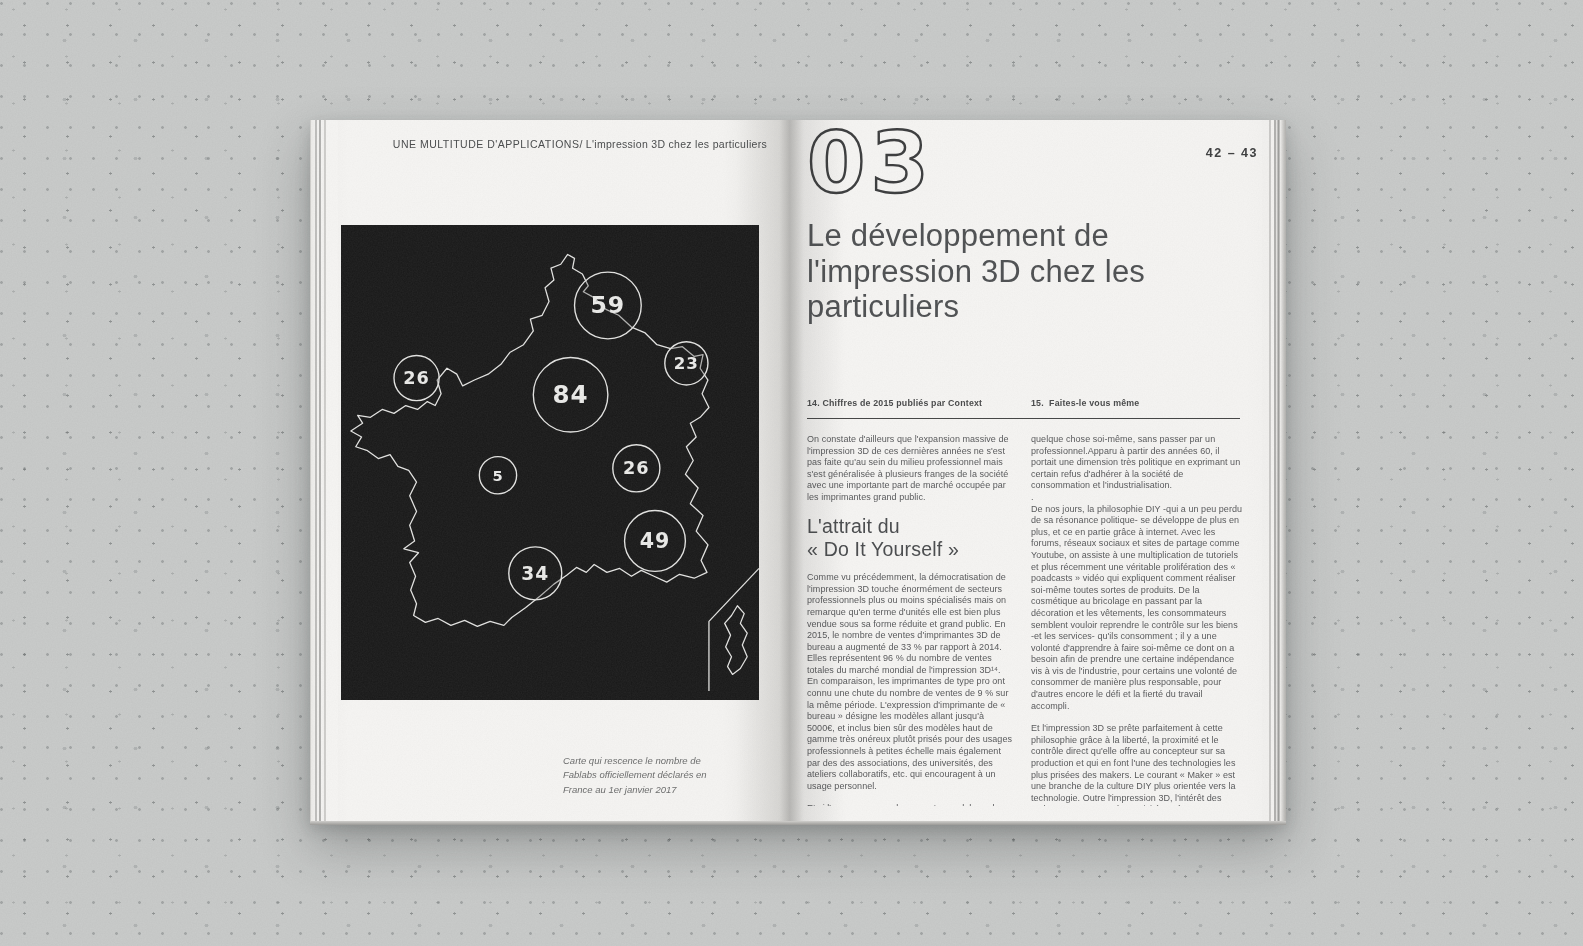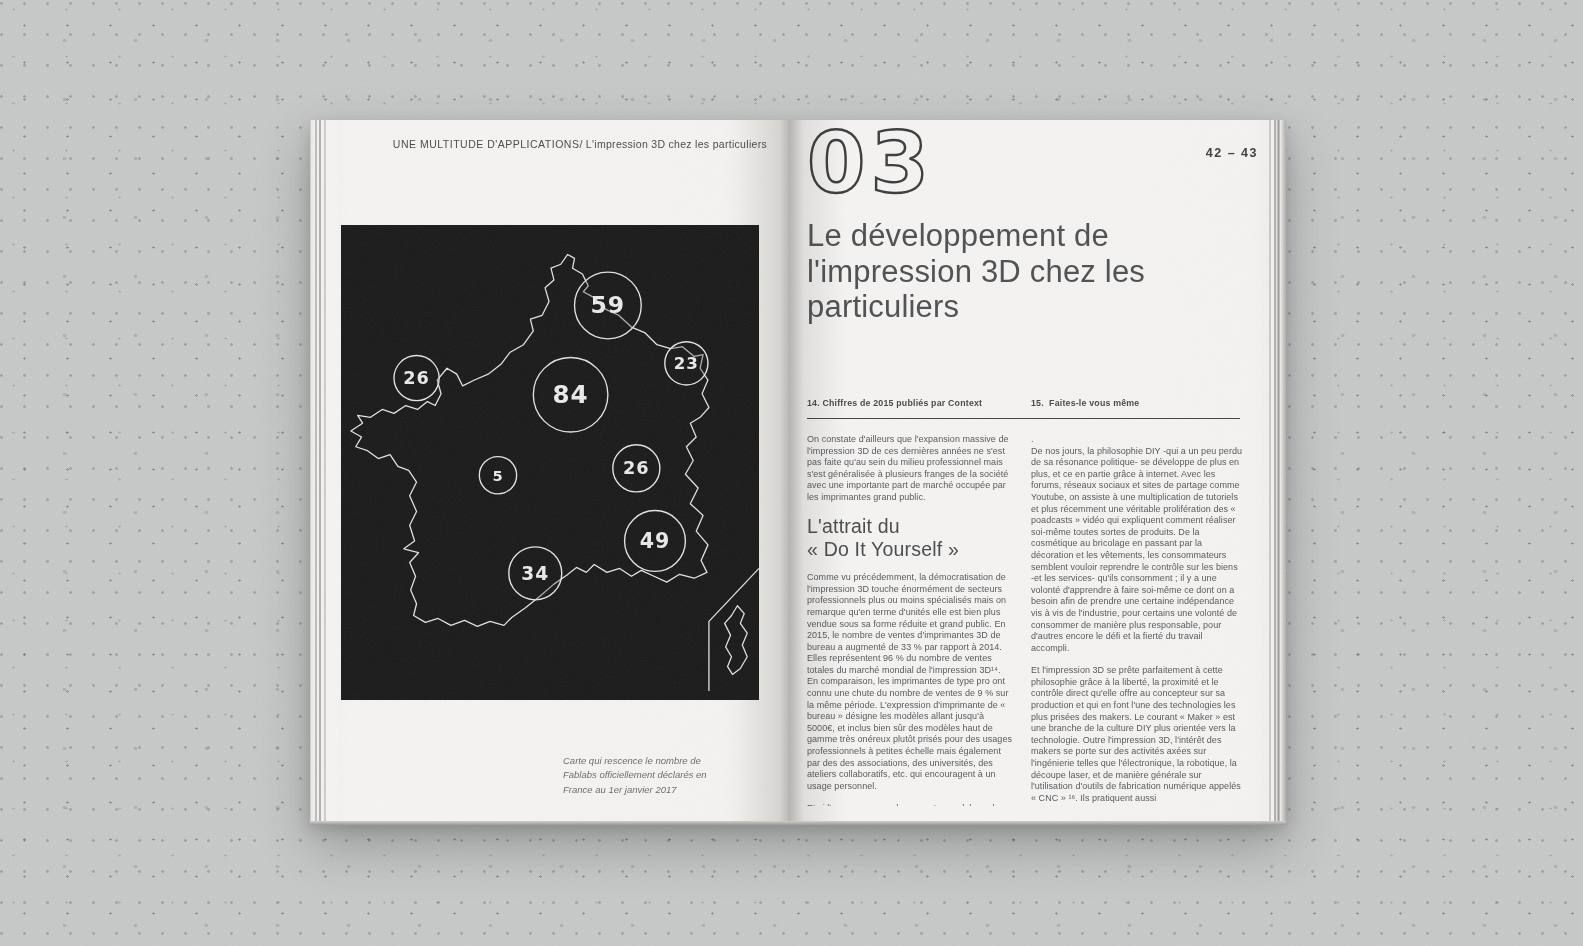--- a/index.html
+++ b/index.html
@@ -209,20 +209,21 @@
       <div class="col">
         <p>On constate d'ailleurs que l'expansion massive de l'impression 3D de ces dernières années ne s'est pas faite qu'au sein du milieu professionnel mais s'est généralisée à plusieurs franges de la société avec une importante part de marché occupée par les imprimantes grand public.</p>
         <div class="subhead">
           <div>L'attrait du</div>
           <div>« Do It Yourself »</div>
         </div>
         <p>Comme vu précédemment, la démocratisation de l'impression 3D touche énormément de secteurs professionnels plus ou moins spécialisés mais on remarque qu'en terme d'unités elle est bien plus vendue sous sa forme réduite et grand public. En 2015, le nombre de ventes d'imprimantes 3D de bureau a augmenté de 33 % par rapport à 2014. Elles représentent 96 % du nombre de ventes totales du marché mondial de l'impression 3D¹⁴. En comparaison, les imprimantes de type pro ont connu une chute du nombre de ventes de 9 % sur la même période. L'expression d'imprimante de « bureau » désigne les modèles allant jusqu'à 5000€, et inclus bien sûr des modèles haut de gamme très onéreux plutôt prisés pour des usages professionnels à petites échelle mais également par des des associations, des universités, des ateliers collaboratifs, etc. qui encouragent à un usage personnel.</p>
         <p class="tight">Et si l'usage personnel augmente, en dehors de l'attrait pour cette technologie, c'est par ce que de plus en plus de gens sont attirés par le Do It Yourself ¹⁵ (DIY). Ce terme désigne, de manière générale, le fait de produire, réparer ou modifier</p>
       </div>
       <div class="col">
+        <p class="tight">quelque chose soi-même, sans passer par un professionnel.Apparu à partir des années 60, il portait une dimension très politique en exprimant un certain refus d'adhérer à la société de consommation et l'industrialisation.</p>
         <p class="tight">.</p>
         <p style="margin-top:0;">De nos jours, la philosophie DIY -qui a un peu perdu de sa résonance politique- se développe de plus en plus, et ce en partie grâce à internet. Avec les forums, réseaux sociaux et sites de partage comme Youtube, on assiste à une multiplication de tutoriels et plus récemment une véritable prolifération des « poadcasts » vidéo qui expliquent comment réaliser soi-même toutes sortes de produits. De la cosmétique au bricolage en passant par la décoration et les vêtements, les consommateurs semblent vouloir reprendre le contrôle sur les biens -et les services- qu'ils consomment ; il y a une volonté d'apprendre à faire soi-même ce dont on a besoin afin de prendre une certaine indépendance vis à vis de l'industrie, pour certains une volonté de consommer de manière plus responsable, pour d'autres encore le défi et la fierté du travail accompli.</p>
         <p class="tight">Et l'impression 3D se prête parfaitement à cette philosophie grâce à la liberté, la proximité et le contrôle direct qu'elle offre au concepteur sur sa production et qui en font l'une des technologies les plus prisées des makers. Le courant « Maker » est une branche de la culture DIY plus orientée vers la technologie. Outre l'impression 3D, l'intérêt des makers se porte sur des activités axées sur l'ingénierie telles que l'électronique, la robotique, la découpe laser, et de manière générale sur l'utilisation d'outils de fabrication numérique appelés « CNC » ¹⁶. Ils pratiquent aussi</p>
       </div>
     </div>
   </div>
 
   <div class="stack-left"></div>
   <div class="stack-right"></div>
   <div class="spine-shadow"></div>

